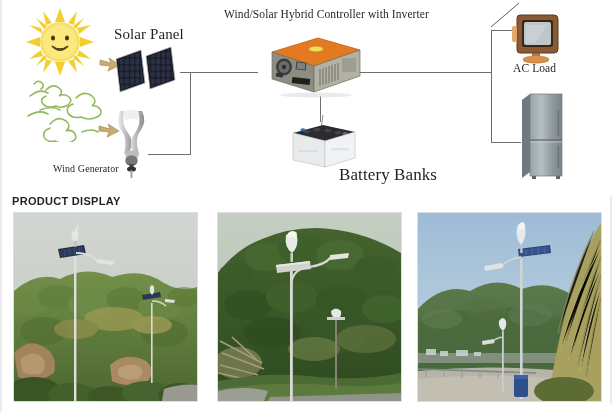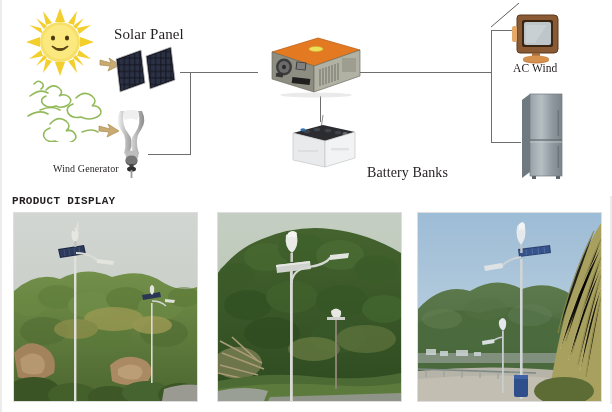--- a/index.html
+++ b/index.html
@@ -26,21 +26,21 @@
   .dlabel{
     position:absolute;
     font-family:"Liberation Serif", serif;
     color:#231f20;
     white-space:nowrap;
     letter-spacing:.1px;
   }
   #lbl-controller{left:222px;top:8px;font-size:11.5px;}
   #lbl-solar{left:112px;top:26px;font-size:15px;}
   #lbl-wind{left:51px;top:163px;font-size:10px;}
-  #lbl-battery{left:337px;top:165px;font-size:14px;margin-left:28px;}
+  #lbl-battery{left:337px;top:165px;font-size:17px;}
   #lbl-acload{left:511px;top:62px;font-size:11.5px;}
 
   
   .wire{position:absolute;background:#6e6e6e;}
   .wire.h{height:1px;}
   .wire.v{width:1px;}
 
   
   #sun{position:absolute;left:24px;top:8px;width:68px;height:68px;}
   #sun svg{display:block;}
@@ -68,21 +68,21 @@
   
   #tv{position:absolute;left:508px;top:14px;width:54px;height:52px;}
   #tv-antenna{position:absolute;left:484px;top:2px;width:34px;height:26px;}
 
   
   #fridge{position:absolute;left:516px;top:92px;width:46px;height:90px;}
 
   
   #pd-title{
     position:absolute;left:10px;top:195px;
-    font-family:Liberation Mono, monospace;
+    font-family:Liberation Sans, sans-serif;
     font-weight:bold;font-size:11px;color:#231f20;
     letter-spacing:.3px;
   }
   .gallery{
     position:absolute;left:0;top:212px;width:612px;height:200px;
   }
   .photo{
     position:absolute;top:0;width:183px;height:188px;
     background:#ffffff;
     border:1px solid #dedede;
@@ -329,24 +329,25 @@
         <line x1="12" y1="50" x2="44" y2="50" stroke="#c6cdd1" stroke-width="0.8"></line>
 
         <rect x="39.5" y="18" width="1.6" height="26" fill="#6b757b"></rect>
         <rect x="39.5" y="54" width="1.6" height="22" fill="#6b757b"></rect>
 
         <rect x="14" y="84" width="4" height="3" fill="#5c666c"></rect>
         <rect x="38" y="84" width="4" height="3" fill="#5c666c"></rect>
       </svg>
     </div>
 
+    <div class="dlabel" id="lbl-controller">Wind/Solar Hybrid Controller with Inverter</div>
     <div class="dlabel" id="lbl-solar">Solar Panel</div>
     <div class="dlabel" id="lbl-wind">Wind Generator</div>
     <div class="dlabel" id="lbl-battery">Battery Banks</div>
-    <div class="dlabel" id="lbl-acload">AC Wind</div>
+    <div class="dlabel" id="lbl-acload">AC Load</div>
   </div>
 
   <div id="pd-title">PRODUCT DISPLAY</div>
 
   <div class="gallery">
 
     <div class="photo" id="photo-1">
       <svg viewBox="0 0 183 188" preserveAspectRatio="none">
         <defs>
           <linearGradient id="sky1" x1="0" y1="0" x2="0" y2="1">

